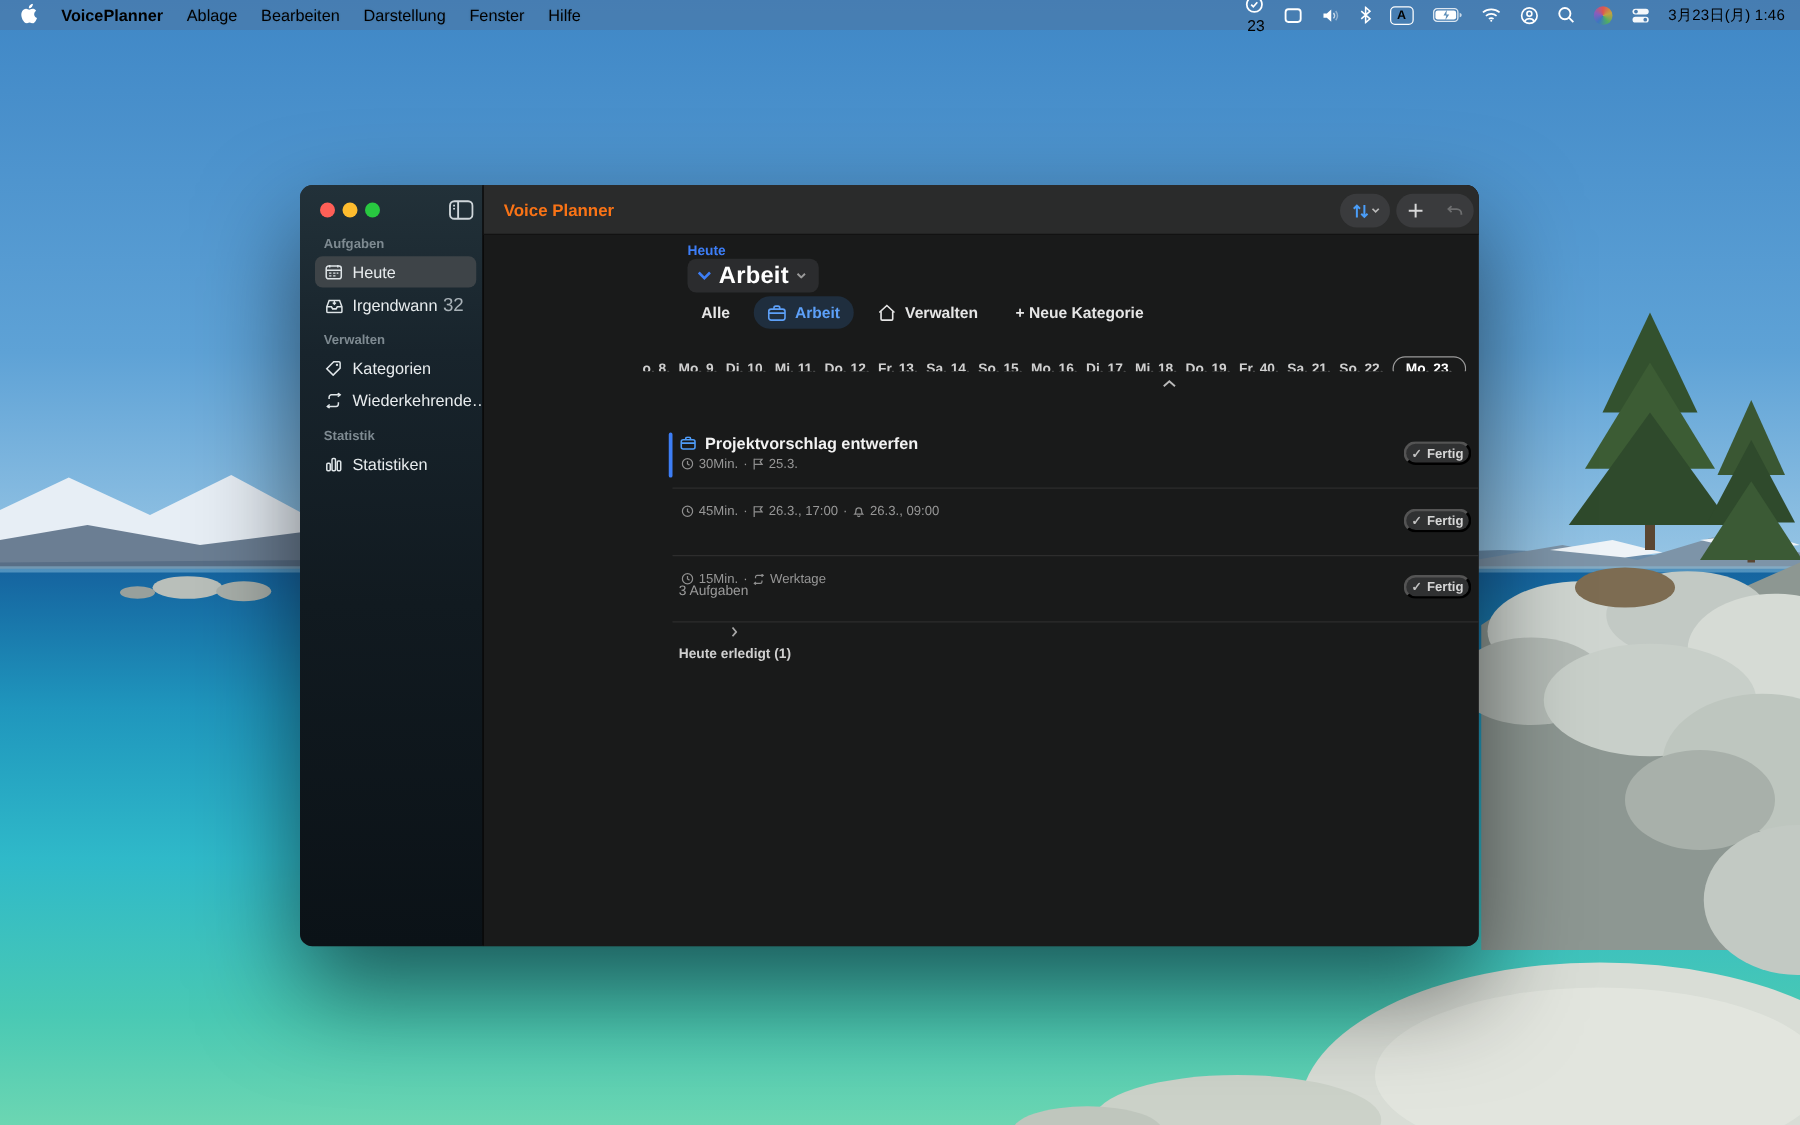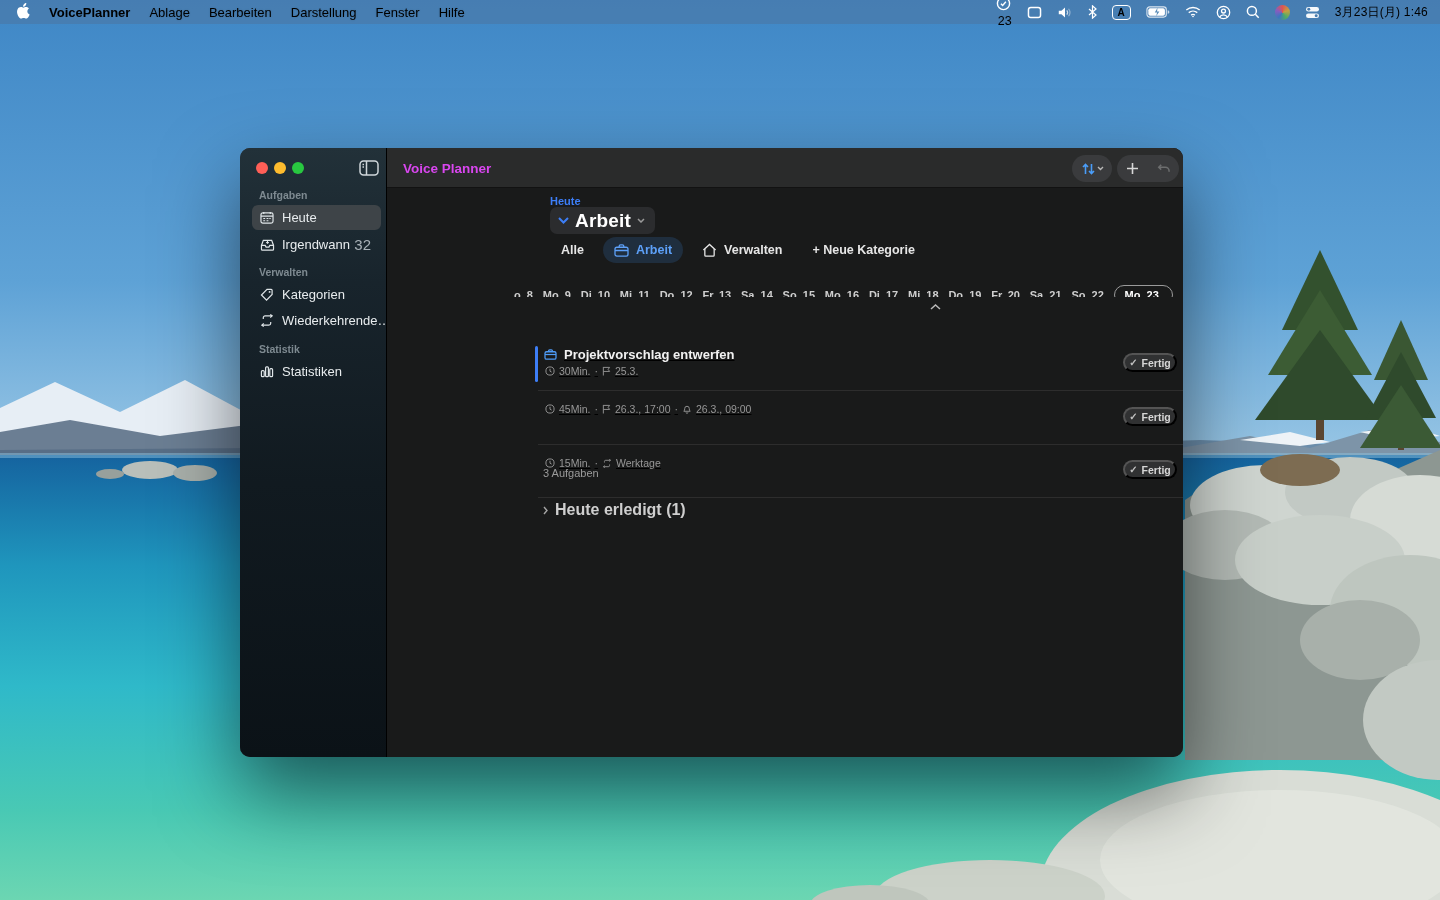--- a/index.html
+++ b/index.html
@@ -50,21 +50,21 @@
     display:flex; align-items:center; color:#e8ecee; font-size:13px; }
   .sb-row.selected { background:#3e4448; }
   .sb-row .sb-icon { width:30px; display:flex; justify-content:center; color:#dfe5e8; flex:none; }
   .sb-count { margin-left:auto; margin-right:10px; font-size:15px; color:#a9b2b8; }
 
   
   .main { position:relative; flex:1; background:#191a1a; }
   .titlebar { position:absolute; top:0; left:0; right:0; height:40px; background:#2a2b2b;
     border-bottom:1px solid #121212; }
   .win-title { position:absolute; left:16px; top:0; height:40px; display:flex; align-items:center;
-    color:#d946ef; font-size:13.5px; font-weight:700;text-align:center; }
+    color:#f97316; font-size:13.5px; font-weight:700;text-align:center; }
   .tb-pill { position:absolute; top:7px; height:27px; border-radius:14px; background:#3a3b3d;
     display:flex; align-items:center; justify-content:center; }
   .pill-sort { right:71px; width:40px; gap:1px; }
   .pill-actions { right:4px; width:62px; gap:0; }
   .pill-actions .half { width:31px; display:flex; align-items:center; justify-content:center; }
 
   
   .eyebrow { position:absolute; left:163px; top:47px; font-size:11px; font-weight:700; color:#3d7ef7; }
   .cat-pill { position:absolute; left:163px; top:59px; height:27px; padding:0 10px 0 8px;
     background:#2b2c2e; border-radius:7px; display:flex; align-items:center; gap:6px; }
@@ -84,33 +84,33 @@
   .date-item.pill { border:1px solid #9a9a9a; border-radius:11px; padding:3px 10px; color:#fff; font-weight:700; }
   .collapse-btn { position:absolute; left:540px; top:152px; width:16px; height:14px; color:#b9b9b9;
     display:flex; align-items:center; justify-content:center; }
   
 
   
   .tasklist { position:absolute; left:147px; right:0; top:0; bottom:0; pointer-events:none; }
   .tasklist > * { pointer-events:auto; }
   .summary2 { position:absolute; left:9px; top:319px; font-size:11px; color:#9b9b9b; }
   .accent-bar { position:absolute; left:1px; top:198px; width:3px; height:36px; border-radius:2px; background:#3d7ef6; }
-  .task-row { position:absolute; left:10px; right:64px;text-decoration:underline; }
+  .task-row { position:absolute; left:10px; right:64px; }
   .task-title { display:flex; align-items:center; gap:7px; color:#f2f2f2; font-size:13px; font-weight:700; }
   .task-title .brief { color:#4f9cf8; display:flex; }
   .task-meta { margin-top:3px; margin-left:1px; display:flex; align-items:center; gap:4px;
     color:#979797; font-size:10.5px; }
   .task-meta .m-icon { display:flex; color:#8f8f8f; }
   .divider { position:absolute; left:4px; right:0; height:1px; background:#2d2d2d; }
   .done-btn { position:absolute; right:6px; width:54px; height:19px; border-radius:10px; background:#303132;
     display:flex; align-items:center; justify-content:center; gap:4px;
     color:#d6d6d6; font-size:10.5px; font-weight:600; }
   .done-check { font-size:10px; color:#c2c2c2; }
   .completed-row { position:absolute; left:9px; top:353px; display:flex; align-items:center; gap:7px;
-    color:#cfcfcf; font-size:16px; font-weight:600; }
+    color:#cfcfcf; font-size:11px; font-weight:600;flex-direction:column; }
   .completed-row .chev { display:flex; color:#a5a5a5; }
 </style>
 </head>
 <body>
 
 <div id="wallpaper">
   <svg width="1440" height="900" viewBox="0 0 1440 900" preserveAspectRatio="none">
     <defs>
       <linearGradient id="sky" x1="0" y1="0" x2="0" y2="1">
         <stop offset="0" stop-color="#3f87c6"></stop>
@@ -410,21 +410,21 @@
       <span class="date-item">Di. 10.</span>
       <span class="date-item">Mi. 11.</span>
       <span class="date-item">Do. 12.</span>
       <span class="date-item">Fr. 13.</span>
       <span class="date-item">Sa. 14.</span>
       <span class="date-item">So. 15.</span>
       <span class="date-item">Mo. 16.</span>
       <span class="date-item">Di. 17.</span>
       <span class="date-item">Mi. 18.</span>
       <span class="date-item">Do. 19.</span>
-      <span class="date-item">Fr. 20.</span>
+      <span class="date-item">Fr. 40.</span>
       <span class="date-item">Sa. 21.</span>
       <span class="date-item">So. 22.</span>
       <span class="date-item pill">Mo. 23.</span>
     </div>
 
     <span class="collapse-btn">
       <svg width="11" height="6" viewBox="0 0 11 6" fill="none" stroke="currentColor" stroke-width="1.5">
           <path d="M1 5l4.5-4L10 5"></path>
         </svg>
     </span>

